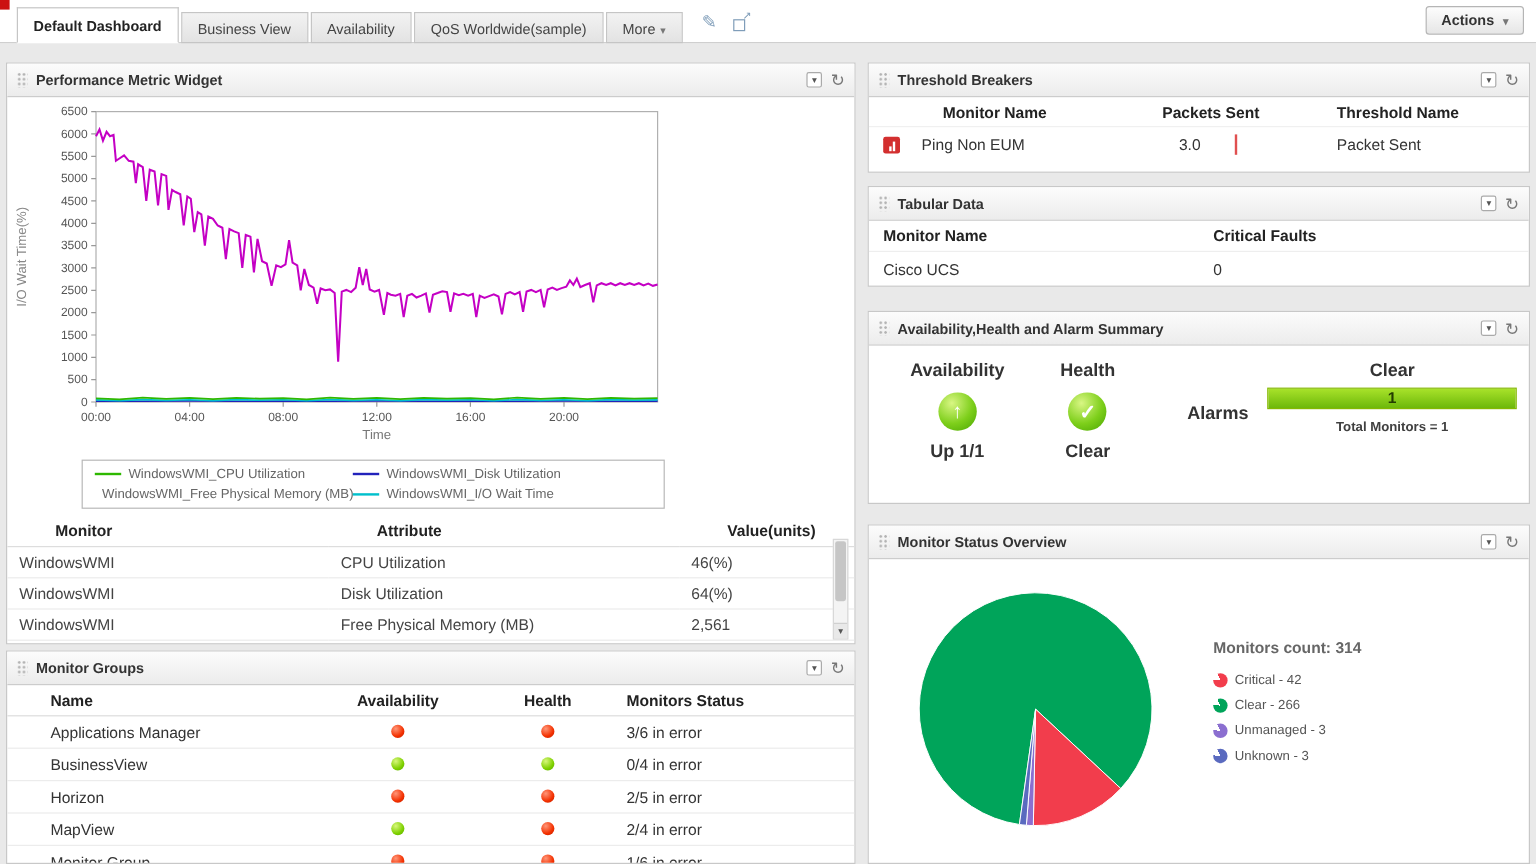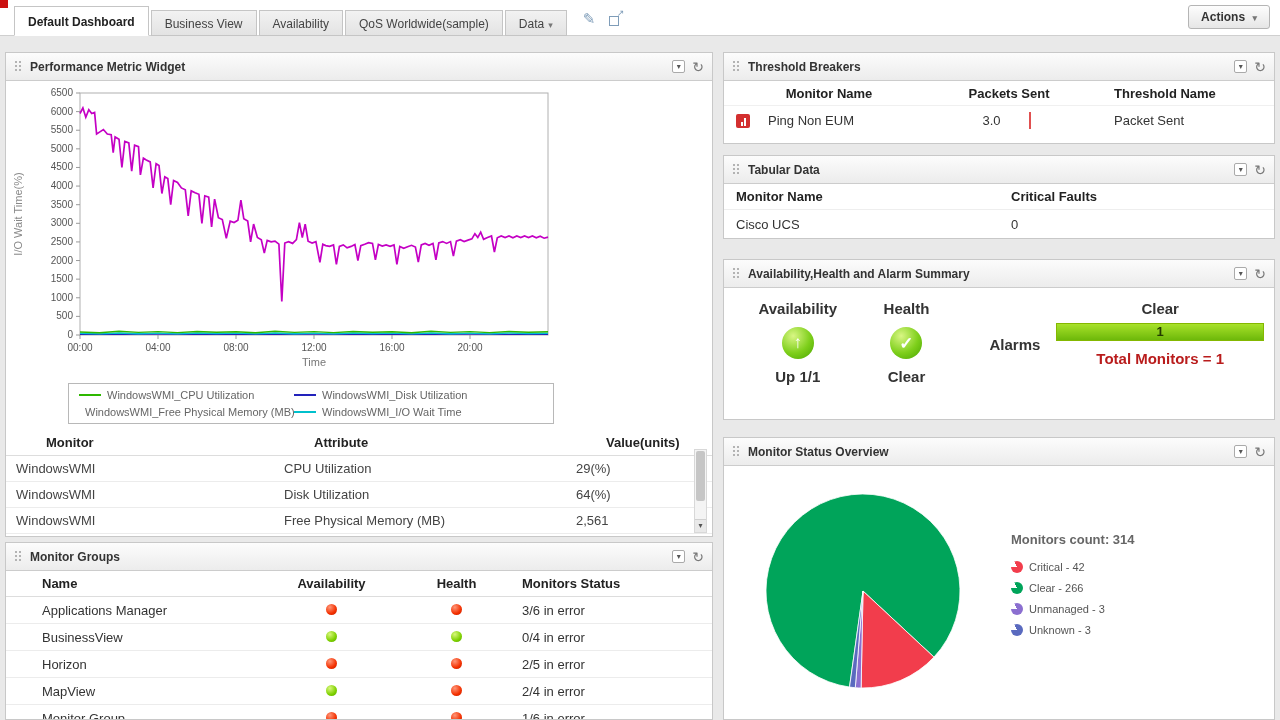--- a/index.html
+++ b/index.html
@@ -86,41 +86,41 @@
   .sum-body{display:flex;padding:12px 10px 0 14px;}
   .sum-col{display:flex;flex-direction:column;align-items:center;}
   .sum-lbl{font-size:15px;font-weight:bold;color:#333;}
   .sphere{width:32px;height:32px;border-radius:50%;margin:10px 0 9px;
     background:radial-gradient(circle at 35% 28%,#d9f684,#7ecf1b 55%,#47a400);
     display:flex;align-items:center;justify-content:center;color:#fff;font-weight:bold;font-size:17px;}
   .alarms-lbl{font-size:15px;font-weight:bold;color:#333;margin:36px 0 0 34px;}
   .clear-col{width:212px;margin-left:16px;display:flex;flex-direction:column;align-items:center;}
   .abar{width:100%;height:18px;margin-top:6px;background:linear-gradient(#a8e22a,#6db80a);
     border:1px solid #84b800;text-align:center;font-weight:bold;font-size:13px;color:#233c00;line-height:16px;}
-  .total-lbl{font-size:15px;font-weight:bold;color:#b91c1c;margin-top:9px;}
+  .total-lbl{font-size:11px;font-weight:bold;color:#404040;margin-top:9px;}
 
   
   #pie-chart{position:absolute;left:39px;top:25px;}
   .ms-info{position:absolute;left:287px;top:66px;}
   .ms-count{font-size:13px;font-weight:bold;color:#666;margin-bottom:9px;}
   .ms-item{display:flex;align-items:center;height:21px;font-size:11px;color:#555;}
   .pie-ico{width:12px;height:12px;border-radius:50%;margin-right:6px;
     background:conic-gradient(from -25deg,var(--c) 0 300deg,#fff 300deg 360deg);}
 </style>
 </head>
 <body>
 
 <div class="topbar">
   <div class="corner"></div>
   <div class="tabs">
     <div class="tab active">Default Dashboard</div>
     <div class="tab">Business View</div>
     <div class="tab">Availability</div>
     <div class="tab">QoS Worldwide(sample)</div>
-    <div class="tab"><span>Data</span><span class="caret">▾</span></div>
+    <div class="tab"><span>More</span><span class="caret">▾</span></div>
   </div>
   <span class="tool pencil">✎</span>
   <span class="tool newwin">
       <span class="box"></span>
       <span class="arr">↗</span>
     </span>
   <button class="actions"><span>Actions</span> <span class="caret">▾</span></button>
 </div>
 
 <div class="main"></div>
@@ -207,21 +207,21 @@
         <tr>
           <th class="col-m">Monitor</th>
           <th class="col-a">Attribute</th>
           <th>Value(units)</th>
         </tr>
       </thead>
       <tbody>
         <tr>
           <td>WindowsWMI</td>
           <td>CPU Utilization</td>
-          <td>29(%)</td>
+          <td>46(%)</td>
         </tr>
         <tr>
           <td>WindowsWMI</td>
           <td>Disk Utilization</td>
           <td>64(%)</td>
         </tr>
         <tr>
           <td>WindowsWMI</td>
           <td>Free Physical Memory (MB)</td>
           <td>2,561</td>

